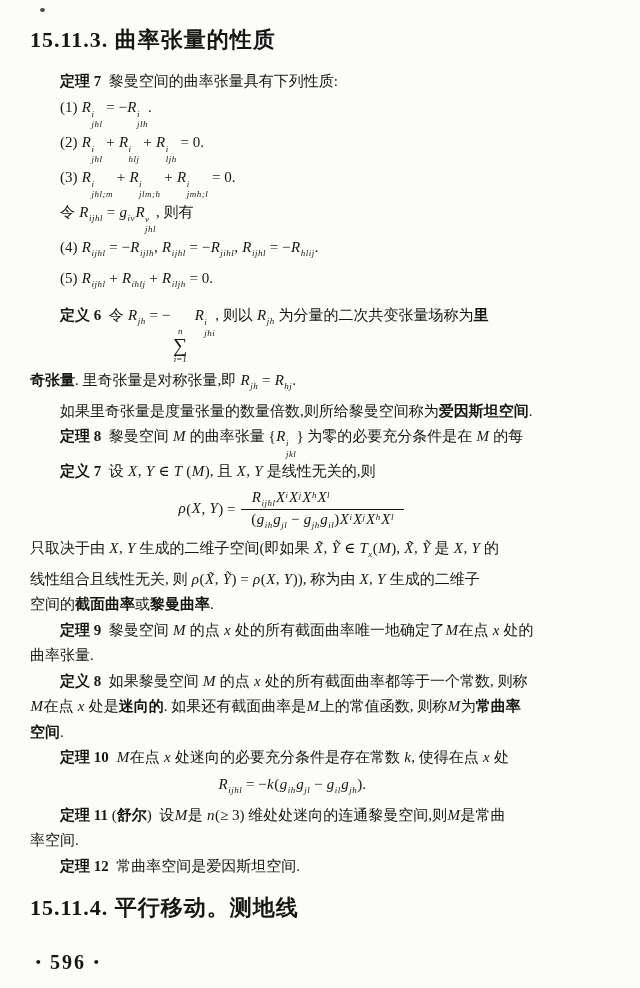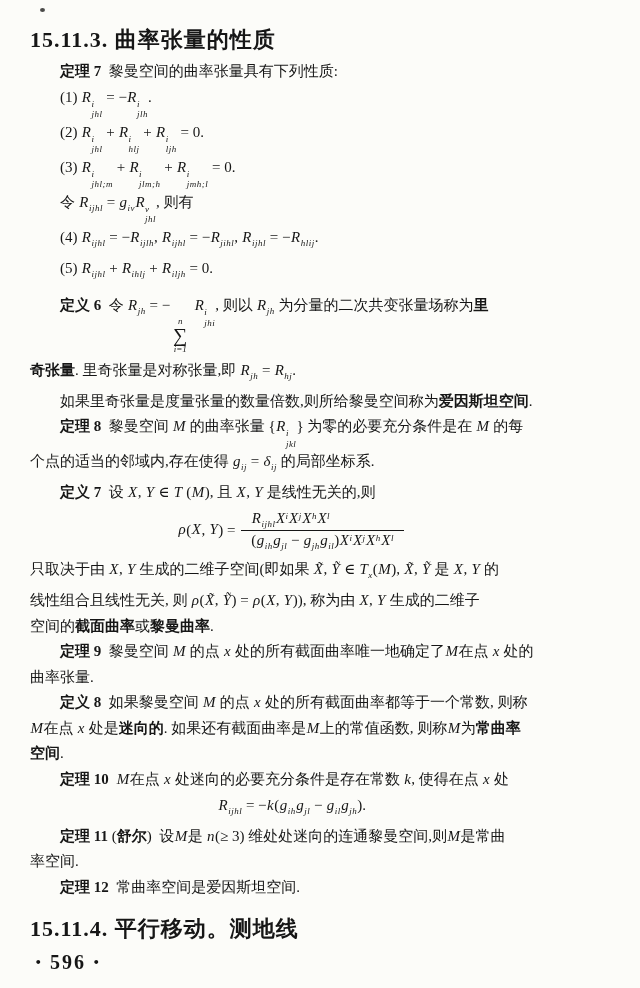--- a/index.html
+++ b/index.html
@@ -60,21 +60,21 @@
     background: #2a2a2a; opacity: 0.85;
   }
 </style>
 </head>
 <body style="background: rgb(252, 252, 249);">
 
 <main class="page" style="background: rgb(252, 252, 249); color: rgb(22, 22, 22);">
   <div class="speck"></div>
   <article id="doc" class="doc">
       <div class="line h2"><span>15.11.3. 曲率张量的性质</span></div>
-      <div class="line p ind" style="margin-top: 4px;"><span class="bd">定理 7</span><span>&nbsp;&nbsp;黎曼空间的曲率张量具有下列性质:</span></div>
+      <div class="line p ind" style="margin-top: 14px;"><span class="bd">定理 7</span><span>&nbsp;&nbsp;黎曼空间的曲率张量具有下列性质:</span></div>
       <div class="line p ind"><span>(1) </span><span class="it">R</span><span class="ss">
           <span>i</span>
           <span>jhl</span>
         </span><span> = −</span><span class="it">R</span><span class="ss">
           <span>i</span>
           <span>jlh</span>
         </span><span>.</span></div>
       <div class="line p ind"><span>(2) </span><span class="it">R</span><span class="ss">
           <span>i</span>
           <span>jhl</span>
@@ -108,21 +108,20 @@
         </span><span> </span><span class="it">R</span><span class="ss">
           <span>i</span>
           <span>jhi</span>
         </span><span>, 则以 </span><span class="it">R</span><sub>jh</sub><span> 为分量的二次共变张量场称为</span><span class="bd">里</span></div>
       <div class="line p"><span class="bd">奇张量</span><span>. 里奇张量是对称张量,即 </span><span class="it">R</span><sub>jh</sub><span> = </span><span class="it">R</span><sub>hj</sub><span>.</span></div>
       <div class="line p ind"><span>如果里奇张量是度量张量的数量倍数,则所给黎曼空间称为</span><span class="bd">爱因斯坦空间</span><span>.</span></div>
       <div class="line p ind"><span class="bd">定理 8</span><span>&nbsp;&nbsp;黎曼空间 </span><span class="it">M</span><span> 的曲率张量 {</span><span class="it">R</span><span class="ss">
           <span>i</span>
           <span>jkl</span>
         </span><span>} 为零的必要充分条件是在 </span><span class="it">M</span><span> 的每</span></div>
-      <div class="line p"><span>个点的适当的邻域内,存在使得 </span><span class="it">g</span><sub>ij</sub><span> = </span><span class="it">δ</span><sub>ij</sub><span> 的局部坐标系.</span></div>
       <div class="line p ind"><span class="bd">定义 7</span><span>&nbsp;&nbsp;设 </span><span class="it">X</span><span>, </span><span class="it">Y</span><span> ∈ </span><span class="it">T</span><span> (</span><span class="it">M</span><span>), 且 </span><span class="it">X</span><span>, </span><span class="it">Y</span><span> 是线性无关的,则</span></div>
       <div class="line center formula-wrap" style="margin-top: 2px; margin-bottom: 2px;"><span><span class="it">ρ</span><span>(</span><span class="it">X</span><span>, </span><span class="it">Y</span><span>) = </span></span><span class="frac"><span class="fnum"><span class="it">R</span><sub>ijhl</sub><span class="it">X</span><sup>i</sup><span class="it">X</span><sup>j</sup><span class="it">X</span><sup>h</sup><span class="it">X</span><sup>l</sup></span><span class="fden"><span>(</span><span class="it">g</span><sub>ih</sub><span class="it">g</span><sub>jl</sub><span> − </span><span class="it">g</span><sub>jh</sub><span class="it">g</span><sub>il</sub><span>)</span><span class="it">X</span><sup>i</sup><span class="it">X</span><sup>j</sup><span class="it">X</span><sup>h</sup><span class="it">X</span><sup>l</sup></span></span></div>
       <div class="line p"><span>只取决于由 </span><span class="it">X</span><span>, </span><span class="it">Y</span><span> 生成的二维子空间(即如果 </span><span class="it">X̃</span><span>, </span><span class="it">Ỹ</span><span> ∈ </span><span class="it">T</span><sub>x</sub><span>(</span><span class="it">M</span><span>), </span><span class="it">X̃</span><span>, </span><span class="it">Ỹ</span><span> 是 </span><span class="it">X</span><span>, </span><span class="it">Y</span><span> 的</span></div>
       <div class="line p"><span>线性组合且线性无关, 则 </span><span class="it">ρ</span><span>(</span><span class="it">X̃</span><span>, </span><span class="it">Ỹ</span><span>) = </span><span class="it">ρ</span><span>(</span><span class="it">X</span><span>, </span><span class="it">Y</span><span>)), 称为由 </span><span class="it">X</span><span>, </span><span class="it">Y</span><span> 生成的二维子</span></div>
       <div class="line p"><span>空间的</span><span class="bd">截面曲率</span><span>或</span><span class="bd">黎曼曲率</span><span>.</span></div>
       <div class="line p ind"><span class="bd">定理 9</span><span>&nbsp;&nbsp;黎曼空间 </span><span class="it">M</span><span> 的点 </span><span class="it">x</span><span> 处的所有截面曲率唯一地确定了</span><span class="it">M</span><span>在点 </span><span class="it">x</span><span> 处的</span></div>
       <div class="line p"><span>曲率张量.</span></div>
       <div class="line p ind"><span class="bd">定义 8</span><span>&nbsp;&nbsp;如果黎曼空间 </span><span class="it">M</span><span> 的点 </span><span class="it">x</span><span> 处的所有截面曲率都等于一个常数, 则称</span></div>
       <div class="line p"><span class="it">M</span><span>在点 </span><span class="it">x</span><span> 处是</span><span class="bd">迷向的</span><span>. 如果还有截面曲率是</span><span class="it">M</span><span>上的常值函数, 则称</span><span class="it">M</span><span>为</span><span class="bd">常曲率</span></div>
       <div class="line p"><span class="bd">空间</span><span>.</span></div>

